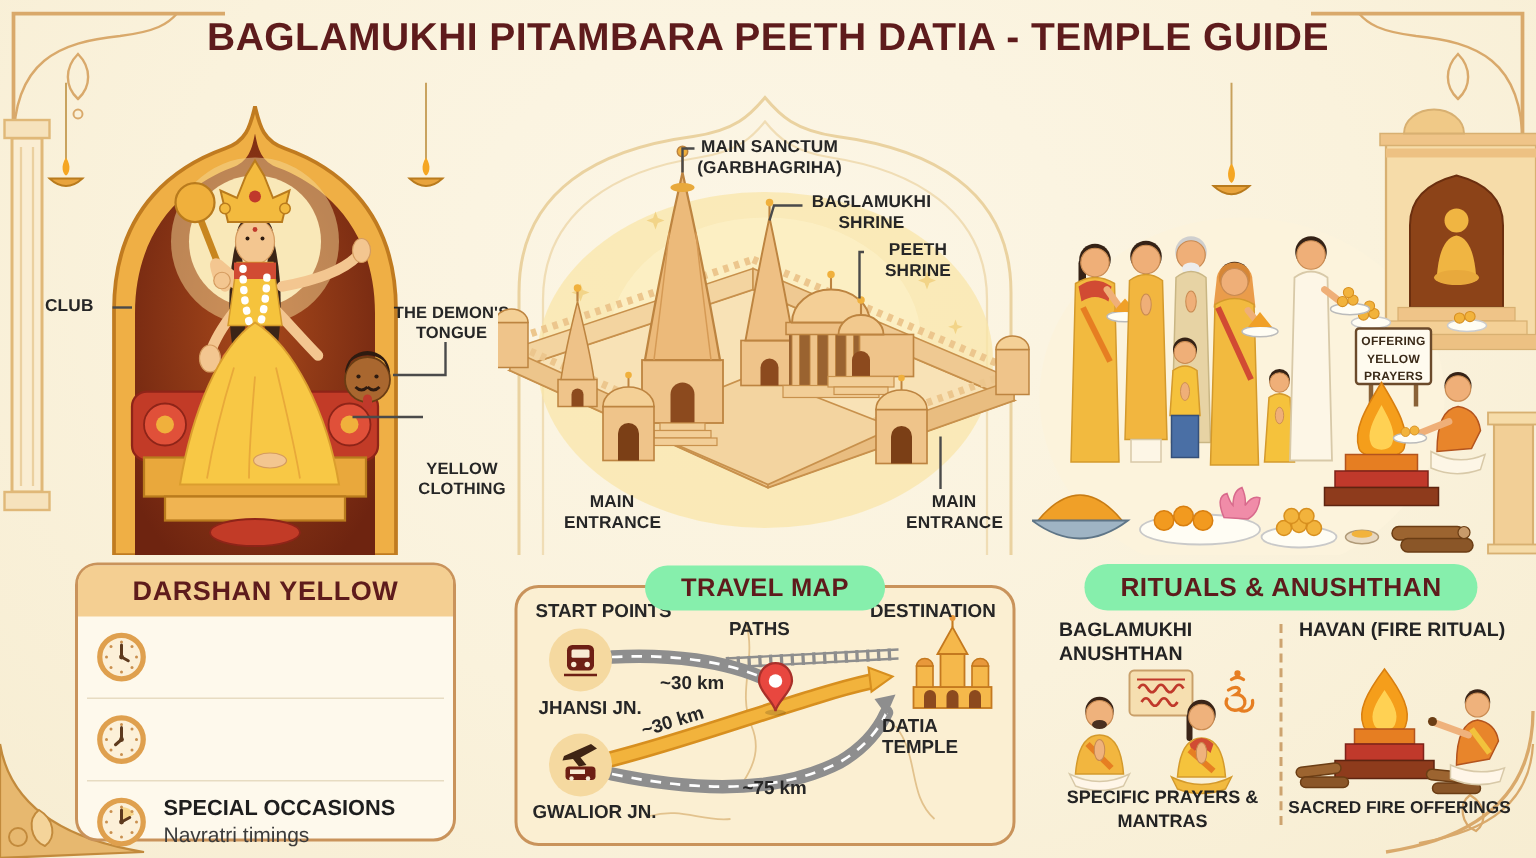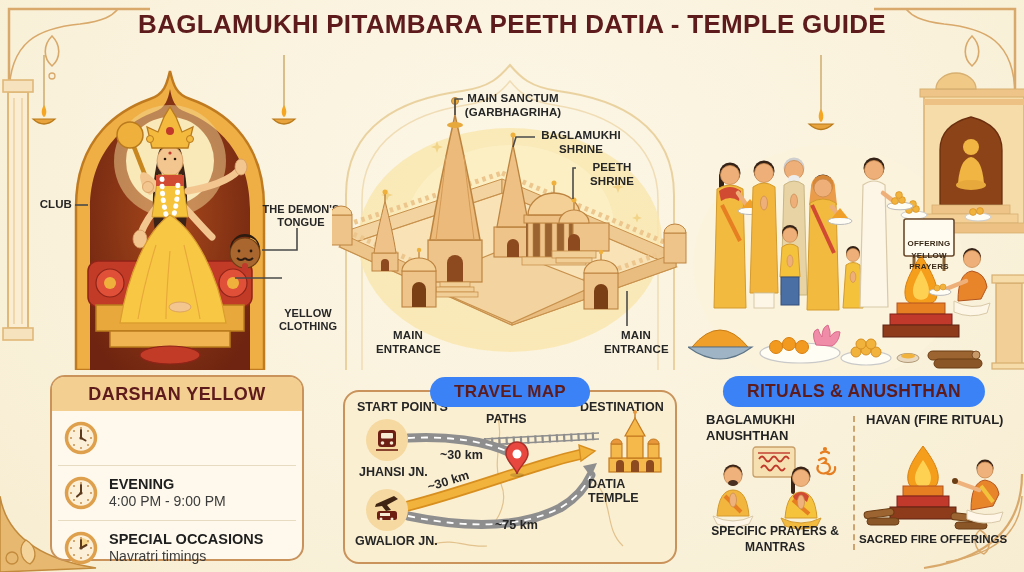--- a/index.html
+++ b/index.html
@@ -25,31 +25,31 @@
   .panel-header{
     background:#F4CF92;color:#5E1B1C;font-weight:800;font-size:18px;letter-spacing:.4px;
     text-align:center;padding:7px 0 6px;border-radius:12px 12px 0 0;
   }
   .d-row{display:flex;align-items:center;gap:11px;padding:5px 12px;height:44px;box-sizing:content-box;}
   .d-row:not(:last-child){border-bottom:1px solid #E7DCC2;margin:0 6px;padding-left:6px;padding-right:6px;}
   .d-title{font-size:14.5px;font-weight:800;color:#1E1E1E;line-height:1.25;}
   .d-time{font-size:14px;color:#3C3C3C;line-height:1.25;}
   .pill{
     position:absolute;left:50%;transform:translateX(-50%);
-    background:#3b82f6;color:#5E1B1C;font-weight:800;font-size:17px;letter-spacing:.3px;
+    background:#86efac;color:#5E1B1C;font-weight:800;font-size:17px;letter-spacing:.3px;
     padding:5px 24px;border-radius:18px;white-space:nowrap;z-index:5;
   }
   .travel-panel{background:#FBEFD2;border:2px solid #C9935B;border-radius:16px;}
   .t-lbl{position:absolute;font-weight:800;font-size:12.5px;color:#262626;}
   .km{position:absolute;font-weight:800;font-size:12.5px;color:#262626;}
   .rit-title{position:absolute;font-weight:800;font-size:13px;line-height:1.25;text-align:left;color:#232323;}
   .rit-cap{position:absolute;font-weight:800;font-size:12px;line-height:1.3;text-align:center;color:#232323;}
   .divider-dash{position:absolute;border-left:2px dashed #CDA36F;}
   .sign-text{
-    position:absolute;font-weight:800;font-size:8px;line-height:1.45;text-align:center;color:#3A2A18;letter-spacing:.2px;margin-top:16px;
+    position:absolute;font-weight:800;font-size:8px;line-height:1.45;text-align:center;color:#3A2A18;letter-spacing:.2px;
   }
 </style>
 </head>
 <body>
 
 <div class="canvas">
 
   <svg class="abs" style="left:0;top:0" width="150" height="118">
     <path d="M9,118 L9,9 L150,9" fill="none" stroke="#D9A96B" stroke-width="2.5"></path>
     <path d="M9,96 C9,40 40,28 80,24 C104,21 112,16 118,9" fill="none" stroke="#D9A96B" stroke-width="1.6"></path>
@@ -167,21 +167,21 @@
         <path d="M126,190 C118,216 112,240 108,264 M140,196 C138,220 136,244 136,264 M154,190 C160,216 166,240 170,264" stroke="#E8A93A" stroke-width="1.2" fill="none"></path>
         <ellipse cx="150" cy="252" rx="11" ry="5" fill="#F3C690" stroke="#D49B5F" stroke-width=".8"></ellipse>
       </g>
 
       <g stroke="#4A4A4A" stroke-width="1.6" fill="none">
         <line x1="45" y1="150" x2="58" y2="150"></line>
         <polyline points="267,173 267,195 232,195"></polyline>
         <line x1="205" y1="223" x2="252" y2="223"></line>
       </g>
     </svg>
-    <div class="abs lbl" style="left:0;top:143px;width:42px;text-align:right">CLUB</div>
+    <div class="abs lbl" style="left:0;top:143px;width:42px;text-align:left">CLUB</div>
     <div class="abs lbl small" style="left:228px;top:148px;width:86px">THE DEMON'S TONGUE</div>
     <div class="abs lbl small" style="left:244px;top:252px;width:68px">YELLOW CLOTHING</div>
   </div>
 
   <div class="abs" style="left:332px;top:55px;width:356px;height:315px">
     <svg width="356" height="315" viewBox="0 0 356 315">
 
       <path d="M14,315 L14,140 C14,70 70,44 130,36 C158,32 168,22 178,10 C188,22 198,32 226,36 C286,44 342,70 342,140 L342,315" fill="none" stroke="#EAD2A0" stroke-width="2"></path>
       <path d="M30,315 L30,145 C30,84 82,58 134,50 C160,46 170,36 178,26 C186,36 196,46 222,50 C274,58 326,84 326,145 L326,315" fill="none" stroke="#F0DDB5" stroke-width="1.5"></path>
       <ellipse cx="178" cy="185" rx="152" ry="112" fill="#FAE5A9" opacity=".75"></ellipse>
@@ -469,24 +469,20 @@
             <circle cx="7" cy="7" r="1"></circle>
             <circle cx="0" cy="10" r="1"></circle>
             <circle cx="-7" cy="7" r="1"></circle>
             <circle cx="-10" cy="0" r="1"></circle>
             <circle cx="-7" cy="-7" r="1"></circle>
           </g>
         <line x1="0" y1="0" x2="0" y2="-8" stroke="#5E3A1D" stroke-width="2" stroke-linecap="round"></line>
         <line x1="0" y1="0" x2="-4" y2="3.5" stroke="#5E3A1D" stroke-width="2" stroke-linecap="round"></line>
         <circle r="1.6" fill="#5E3A1D"></circle>
       </svg>
-      <div>
-        <div class="d-title">EVENING</div>
-        <div class="d-time">4:00 PM - 9:00 PM</div>
-      </div>
     </div>
     <div class="d-row">
       <svg width="34" height="34" viewBox="-17 -17 34 34">
         <circle r="14.5" fill="#FCF0D8" stroke="#DFA04E" stroke-width="3.5"></circle>
         <path d="M0,0 L0,-10 A10,10 0 0 1 8.5,-5.2 Z" fill="#F6D58A"></path>
         <g fill="#C98F4E">
             <circle cx="0" cy="-10" r="1"></circle>
             <circle cx="7" cy="-7" r="1"></circle>
             <circle cx="10" cy="0" r="1"></circle>
             <circle cx="7" cy="7" r="1"></circle>

